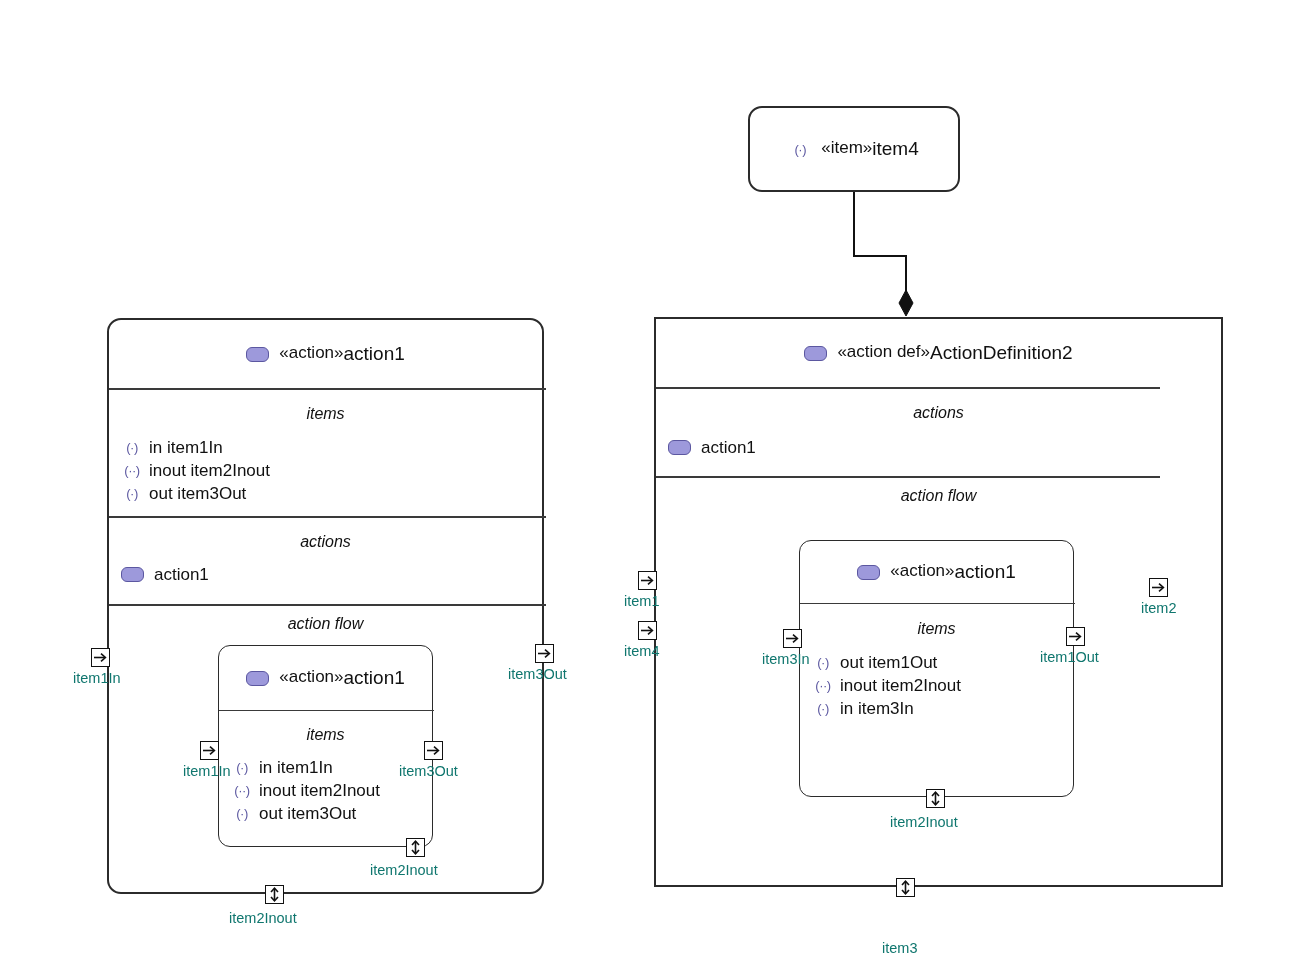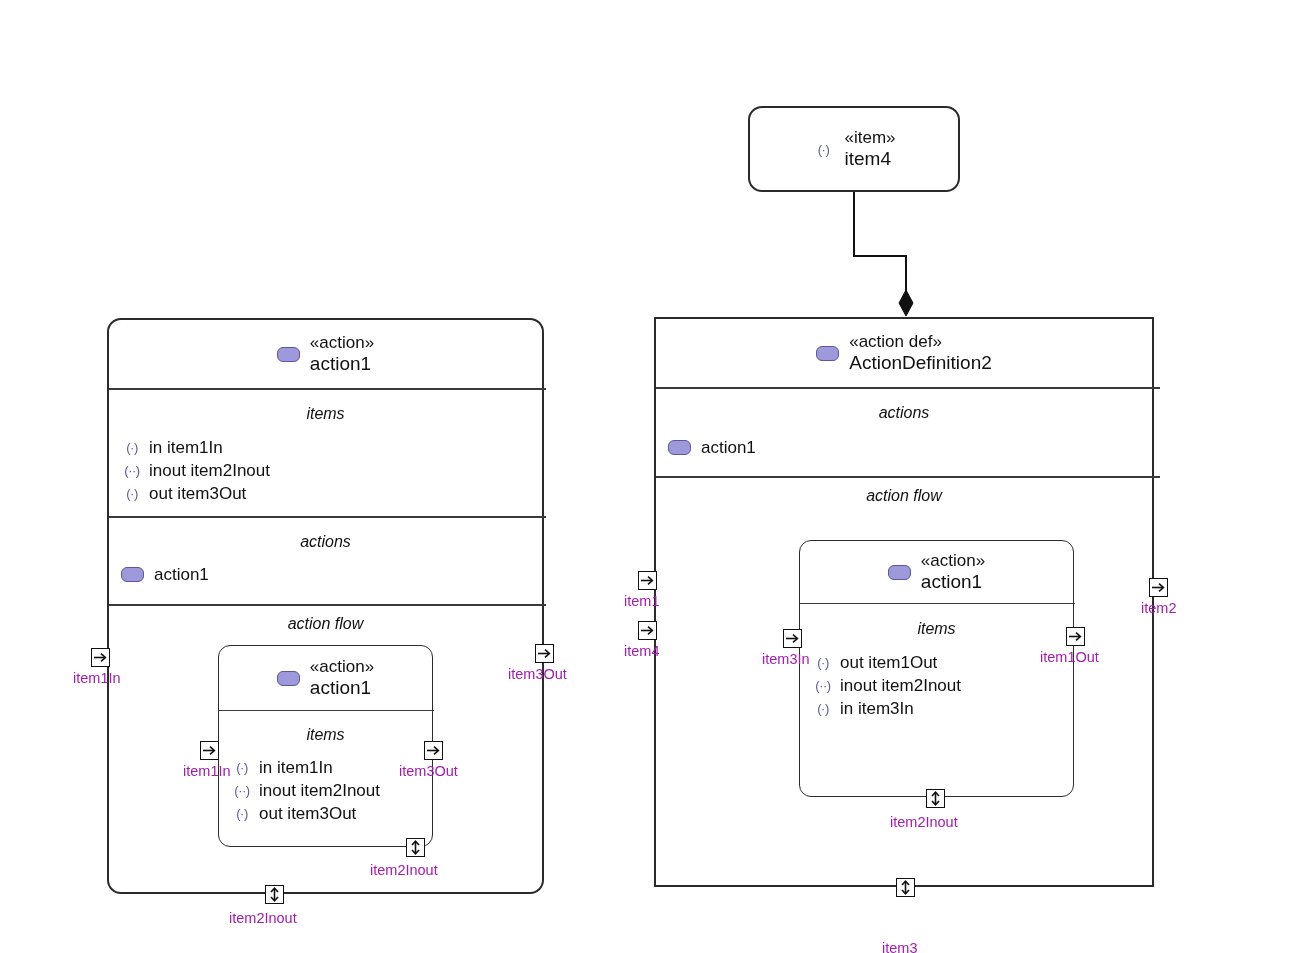--- a/index.html
+++ b/index.html
@@ -42,21 +42,21 @@
     box-sizing: border-box;
   }
   .hdr-inner {
     display: flex;
     flex-direction: row;
     align-items: center;
     gap: 10px;
   }
   .hdr-text {
     display: flex;
-    flex-direction: column;
+    flex-direction: row;
     align-items: flex-start;
     line-height: 1.16;
   }
   .kw {
     font-size: 17px;
     color: #111111;
     white-space: nowrap;
   }
   .nm {
     font-size: 19px;
@@ -128,21 +128,21 @@
     background: #ffffff;
     display: flex;
     align-items: center;
     justify-content: center;
     z-index: 6;
   }
   .port svg { display: block; }
   .port-label {
     position: absolute;
     font-size: 14.5px;
-    color: #a21caf;
+    color: #0f766e;
     white-space: nowrap;
     z-index: 5;
   }
 
   
   .conn { position: absolute; z-index: 2; }
 </style>
 </head>
 <body>
 
@@ -278,21 +278,21 @@
 
   <div class="port" style="left:406px; top:838px;">
     <svg width="13" height="15" viewBox="0 0 13 15">
       <line x1="6.5" y1="1.6" x2="6.5" y2="13.4" stroke="#111" stroke-width="1.6"></line>
       <polyline points="3,5 6.5,1.2 10,5" fill="none" stroke="#111" stroke-width="1.6"></polyline>
       <polyline points="3,10 6.5,13.8 10,10" fill="none" stroke="#111" stroke-width="1.6"></polyline>
     </svg>
   </div>
   <div class="port-label" style="left:370px; top:862px;">item2Inout</div>
 
-  <div class="block" style="left:654px; top:317px; width:500px; height:570px;">
+  <div class="block" style="left:654px; top:317px; width:569px; height:570px;">
 
     <div class="hdr" style="position:absolute; left:0; top:0; width:100%; height:68px;">
       <div class="hdr-inner">
         <span class="pill-icon"></span>
         <span class="hdr-text">
           <span class="kw">«action def»</span>
           <span class="nm">ActionDefinition2</span>
         </span>
       </div>
     </div>

